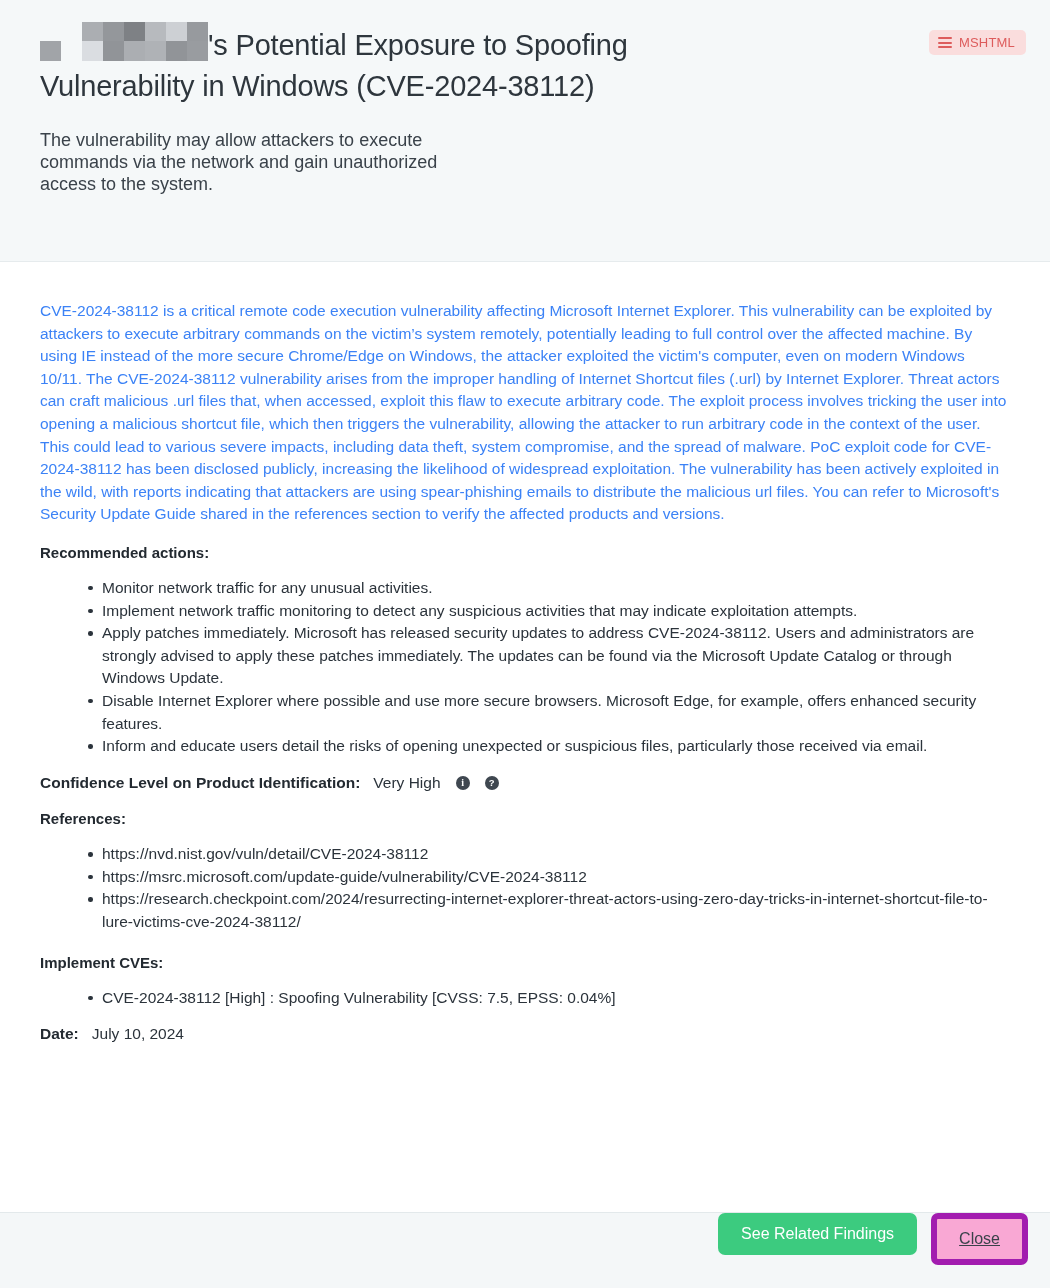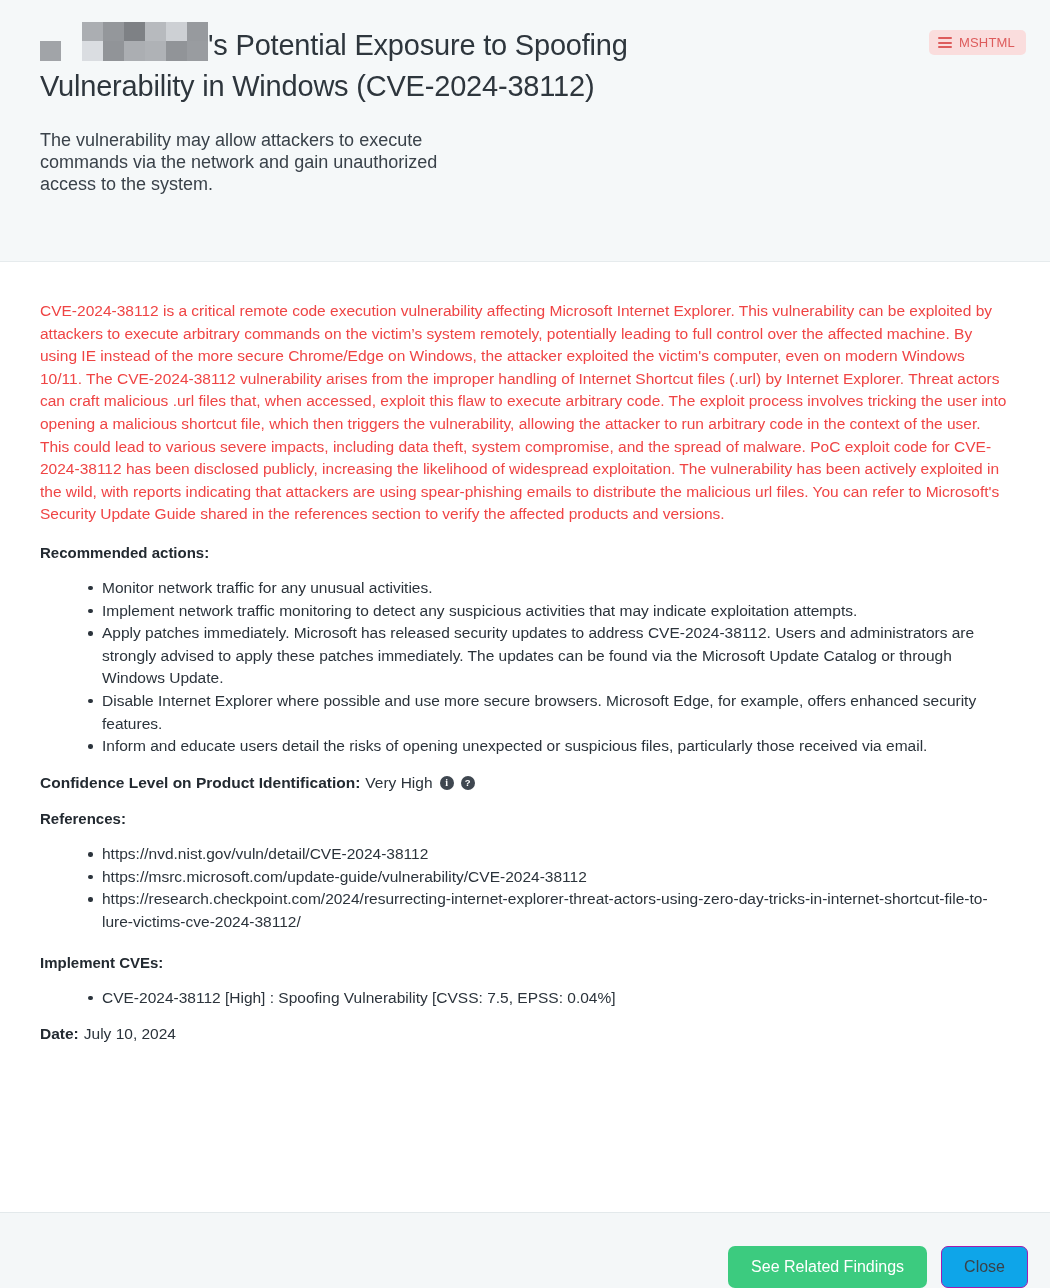--- a/index.html
+++ b/index.html
@@ -110,21 +110,21 @@
   .body {
     flex: 1 1 auto;
     padding: 38px 40px 20px 40px;
     overflow: hidden;
     background: #ffffff;
   }
 
   .para {
     font-size: 15.5px;
     line-height: 22.6px;
-    color: #ef4444;
+    color: #3b82f6;
     margin: 0 0 18px 0;
     text-align: left;
   }
 
   .section-head {
     font-size: 15px;
     font-weight: 700;
     color: #232a31;
     margin: 0 0 8px 0;
   }
@@ -154,21 +154,21 @@
   }
 
   .inline-line {
     font-size: 15.5px;
     line-height: 22.6px;
     margin: 0 0 16px 0;
     color: #2b333b;
     display: flex;
     align-items: center;
     flex-wrap: wrap;
-    gap: 0;
+    gap: 8px;
   }
   .inline-line .lbl {
     font-weight: 700;
     color: #232a31;
     margin-right: 5px;
   }
   .icon-circle {
     display: inline-flex;
     align-items: center;
     justify-content: center;
@@ -190,45 +190,46 @@
 
   .date-line { margin-top: 4px; margin-bottom: 0; }
 
   
   .footer {
     flex: 0 0 auto;
     background: #f4f7f8;
     border-top: 1px solid #e3e9eb;
     height: 76px;
     display: flex;
-    align-items: flex-end;
+    align-items: flex-start;
     justify-content: flex-end;
     gap: 14px;
     padding: 0 22px;
   }
   .btn {
     font-family: "Liberation Sans", sans-serif;
     font-size: 16px;
     border-radius: 7px;
     cursor: pointer;
     padding: 12px 22px;
     line-height: 1;
     border: 1px solid transparent;
     white-space: nowrap;
   }
   .btn-primary {
     background: #3ccb7f;
     color: #ffffff;
     font-weight: 500;
   }
   .btn-secondary {
-    background: #0ea5e9;
+    background: #f9a8d4;
     color: #3a424a;
-    border: 1px solid #a21caf;
+    border: 6px solid #a21caf;
     font-weight: 400;
+    text-decoration: underline;
   }
 </style>
 </head>
 <body>
 
 <div class="modal">
 
   <div class="header">
     <div class="header-row">
       <div class="title-wrap">

